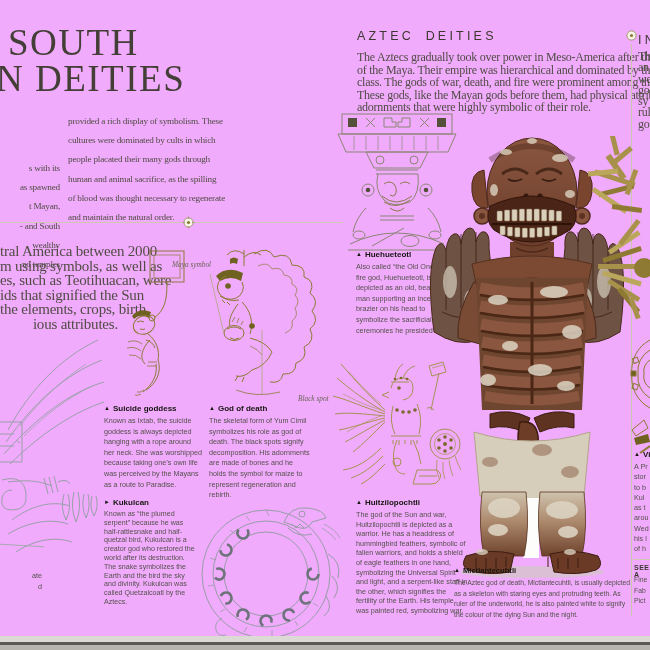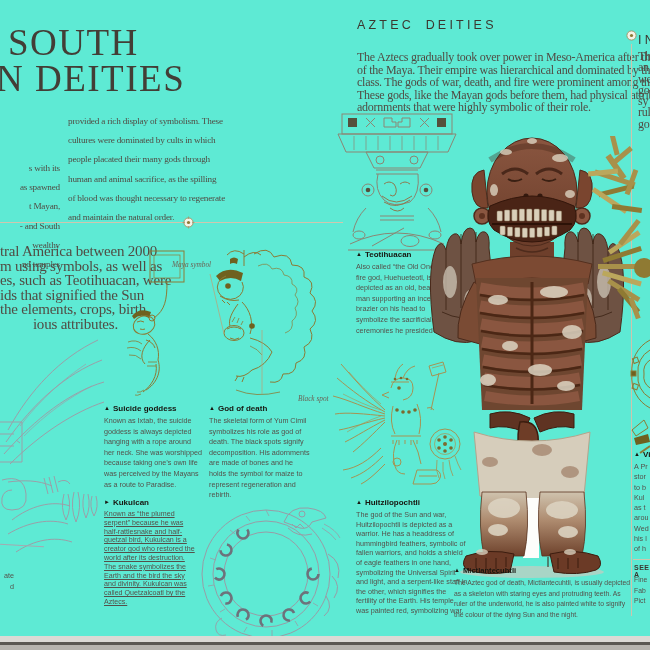--- a/index.html
+++ b/index.html
@@ -1,31 +1,31 @@
 <!DOCTYPE html>
 <html><head>
 <meta charset="utf-8">
 <style>
   html,body{margin:0;padding:0;background:#e8e6e1;}
-  #stage{position:relative;width:650px;height:650px;background:#5eead4;overflow:hidden;
+  #stage{position:relative;width:650px;height:650px;background:#f0abfc;overflow:hidden;
          font-family:"Liberation Sans", sans-serif;}
   .abs{position:absolute;}
   .serif{font-family:"Liberation Serif", serif;color:#514c44;}
   .pre{white-space:pre;}
   .frag-right{text-align:right;}
   .page-title{font-family:"Liberation Serif", serif;color:#433e36;font-size:37px;letter-spacing:1.5px;line-height:1;}
   .sec-head{color:#3c372f;font-size:12.5px;letter-spacing:3.2px;word-spacing:5px;font-weight:400;}
   .intro{font-size:9.2px;line-height:19.2px;letter-spacing:-0.2px;}
   .intro2{font-size:12px;line-height:12.6px;letter-spacing:-0.25px;font-family:Liberation Serif, serif;}
   .mayan{font-size:15px;line-height:14.6px;letter-spacing:-0.2px;}
   .cap{color:#55514a;}
   .cap-h{font-size:8px;font-weight:bold;color:#17150f;margin-bottom:3px;}
   .cap-marker{font-size:6px;vertical-align:1px;margin-right:3px;color:#17150f;}
   .cap-b{font-size:7.2px;line-height:10.6px;}
-  .cap-b.tight{line-height:8.8px;font-size:7.1px;text-decoration:underline;}
+  .cap-b.tight{line-height:8.8px;font-size:7.1px;}
   .annot{font-family:"Liberation Serif", serif;font-style:italic;font-size:7.3px;color:#6b6557;}
   .see-h{font-size:7px;font-weight:bold;letter-spacing:0.5px;color:#3a362e;}
   .see-items{font-size:6.8px;line-height:10.5px;color:#55514a;}
   .vrule{width:1px;background:#ccc5ad;}
   .hrule{height:1px;background:#cfc7ae;}
   svg{display:block;}
 </style>
 </head>
 <body>
 
@@ -151,26 +151,26 @@
     <path d="M0,92 H22 V132 H0 M0,104 H14 M0,116 H14 M16,110 l4,3"></path>
     <path d="M2,150 q22,-6 24,14 q2,16 -14,16 q-12,0 -10,-12 q2,-8 10,-8"></path>
     <path d="M8,152 C24,150 38,150 52,156"></path>
     <path d="M44,148 l4,16 M49,147 l4,16 M54,146 l4,16"></path>
     <path d="M58,152 q8,-4 12,2"></path>
     <path d="M64,164 q-4,14 2,26 q6,-12 2,-26 M74,162 q-4,16 2,30 q6,-14 2,-30 M84,164 q-3,13 2,24 q5,-11 2,-24 M92,166 q-3,11 2,20 q5,-9 2,-20"></path>
     <path d="M12,190 C30,176 52,170 70,176 M8,204 C28,192 50,188 68,194 M16,222 C34,210 54,206 72,212"></path>
   </svg>
 
   <div class="abs cap" style="left:0;top:571px;width:14px;">
-    <div class="cap-b pre frag-right" style="width:14px;">ate
+    <div class="cap-b pre frag-right" style="width:14px;margin-left:28px;">ate
 d</div>
   </div>
   <div class="abs" style="left:0;top:545px;width:44px;height:0;border-top:1px solid #a5a9b0;transform:rotate(3deg);"></div>
 
-  <div class="abs sec-head" style="left:357px;top:18px;">AZTEC DEITIES</div>
+  <div class="abs sec-head" style="left:357px;top:29px;">AZTEC DEITIES</div>
 
   <div class="abs serif intro2 pre" style="left:357px;top:51px;width:280px;">The Aztecs gradually took over power in Meso-America after the demise
 of the Maya. Their empire was hierarchical and dominated by the warrior
 class. The gods of war, death, and fire were prominent among their deities.
 These gods, like the Mayan gods before them, had physical attributes or
 adornments that were highly symbolic of their role.</div>
 
   <svg class="abs" style="left:332px;top:112px;" width="130" height="140" viewBox="0 0 130 140" fill="none" stroke="#8b8674" stroke-width="1">
     <rect x="10" y="2" width="110" height="20"></rect>
     <rect x="16" y="6" width="9" height="9" fill="#55503c" stroke="none"></rect>
@@ -195,21 +195,21 @@
     <path d="M34,96 q-10,10 -13,24 M96,96 q10,10 13,24"></path>
     <path d="M48,104 h34 M48,108 h34"></path>
     <path d="M18,132 q46,-22 94,0 M16,138 H114"></path>
     <path d="M40,134 L72,116"></path>
     <ellipse cx="78" cy="129" rx="9" ry="5.5"></ellipse>
     <ellipse cx="27" cy="123" rx="6" ry="4"></ellipse>
       <ellipse cx="103" cy="123" rx="6" ry="4"></ellipse>
   </svg>
 
   <div class="abs cap" style="left:356px;top:250px;width:102px;">
-    <div class="cap-h"><span class="cap-marker">▲</span><span>Teotihuacan</span></div>
+    <div class="cap-h"><span class="cap-marker">▲</span><span>Huehueteotl</span></div>
     <div class="cap-b">Also called “the Old One”, the fire god, Huehueteotl, is usually depicted as an old, bearded man supporting an incense brazier on his head to symbolize the sacrificial fire ceremonies he presided over.</div>
   </div>
 
   <svg class="abs" style="left:333px;top:352px;" width="140" height="146" viewBox="0 0 140 146" fill="none" stroke="#a69352" stroke-width="1">
     <path d="M52,58 C36,44 22,28 8,12 M52,60 C34,50 18,38 4,26 M52,62 C32,56 16,48 0,44 M52,64 C32,62 14,60 2,62 M52,66 C34,70 18,76 6,78 M52,68 C36,76 24,84 12,90 M52,70 C40,82 30,92 20,100"></path>
     <path d="M48,52 C36,42 26,32 16,20 M48,58 C34,54 22,48 10,42 M48,64 C36,68 24,74 14,80" stroke-width="0.6"></path>
     <path d="M58,36 q2,-10 12,-10 q10,0 10,10 q0,10 -10,12"></path>
     <circle cx="66" cy="36" r="1.8" fill="#7d6a2e" stroke="none"></circle>
     <path d="M56,40 l-7,3 7,3"></path>
     <path d="M58,30 h18"></path>

